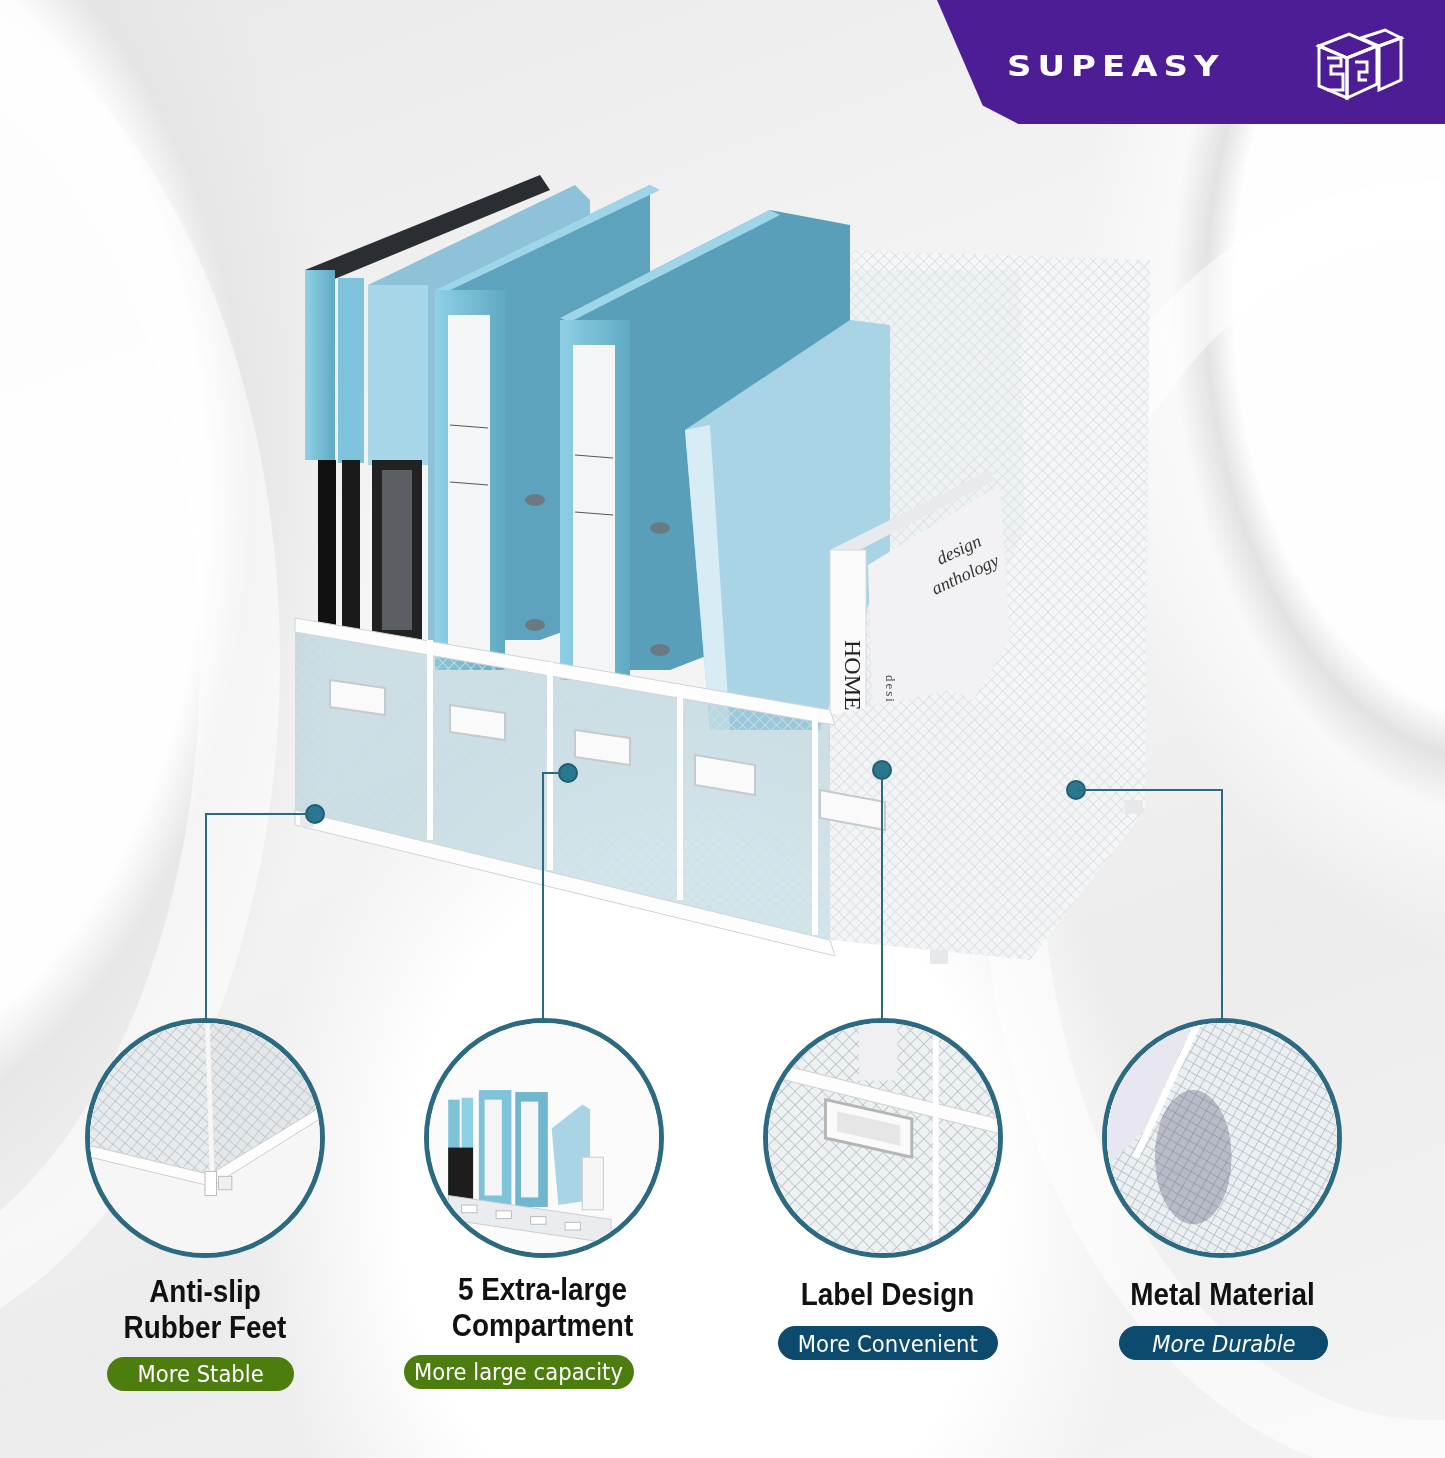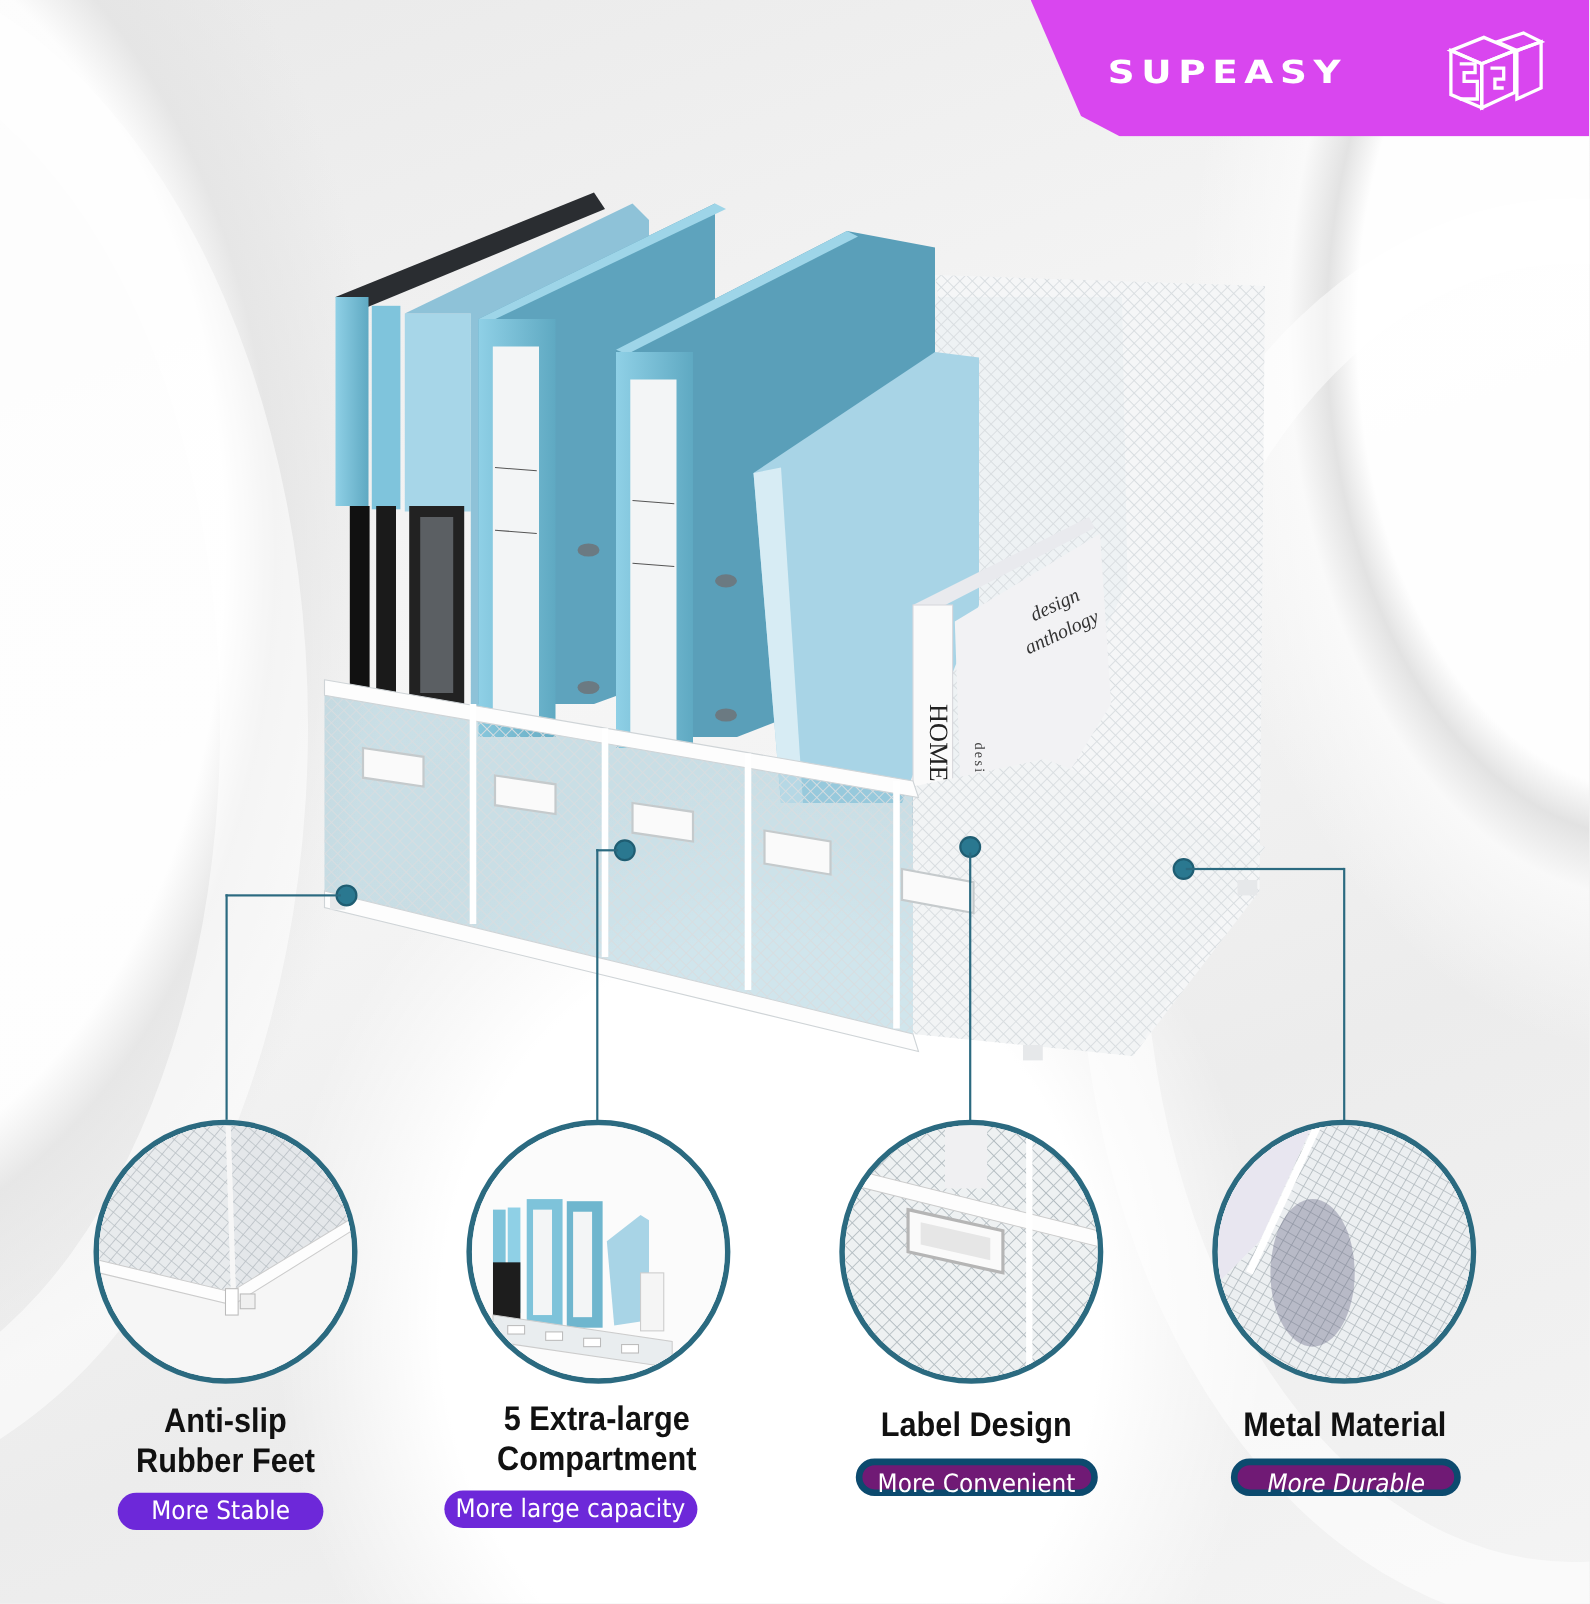--- a/index.html
+++ b/index.html
@@ -15,21 +15,21 @@
       radial-gradient(ellipse 700px 1100px at 1500px 300px, rgba(255,255,255,0.95) 0 38%, rgba(225,225,225,0.9) 42%, rgba(250,250,250,0.9) 47%, transparent 60%),
       radial-gradient(ellipse 900px 1300px at -200px 500px, rgba(255,255,255,0.9) 0 45%, rgba(228,228,228,0.8) 50%, transparent 62%),
       radial-gradient(ellipse 600px 700px at 700px 1200px, rgba(255,255,255,1) 0 50%, transparent 75%),
       linear-gradient(160deg, #e9e9e9 0%, #f6f6f6 40%, #ececec 70%, #f4f4f4 100%);
   }
   .arc { position: absolute; border-radius: 50%; border: 60px solid rgba(255,255,255,0.55); }
 
   
   .brand {
     position: absolute; top: 0; right: 0; width: 508px; height: 124px;
-    background: #d946ef;
+    background: #4c1d95;
     clip-path: polygon(0 0, 100% 0, 100% 100%, 16% 100%, 9% 85%);
     border-bottom-left-radius: 40px;
   }
   .brand-text {
     position: absolute; left: 70px; top: 46px;
     color: #fff; font-family: "DejaVu Sans", sans-serif; font-weight: bold;
     font-size: 34px; letter-spacing: 6px; transform: scaleY(0.85);
   }
   .brand-logo { position: absolute; left: 372px; top: 24px; width: 96px; height: 80px; }
 
@@ -52,22 +52,22 @@
     font-family: "Liberation Sans", sans-serif; font-weight: bold;
     font-size: 31px; line-height: 36px; transform: scaleX(0.9);
   }
   .pill {
     position: absolute; height: 34px; border-radius: 17px;
     color: #fff; font-size: 23px; line-height: 34px; text-align: center;
     font-family: "DejaVu Sans", sans-serif; font-weight: normal;
     transform-origin: center;
   }
   .pill span { display: inline-block; transform: scaleX(0.92); }
-  .pill.black { background: #6d28d9; }
-  .pill.teal { background: #701a75; border: 6px solid #0c4a6e; }
+  .pill.black { background: #4d7c0f; }
+  .pill.teal { background: #0c4a6e; border: 1px solid #0c4a6e; }
 </style>
 </head>
 <body>
 
 <div class="bg"></div>
 <div class="arc" style="left:980px; top:180px; width:900px; height:1300px;"></div>
 <div class="arc" style="left:-620px; top:-40px; width:900px; height:1400px; border-width:80px;"></div>
 
 <div class="brand">
   <div class="brand-text">SUPEASY</div>

